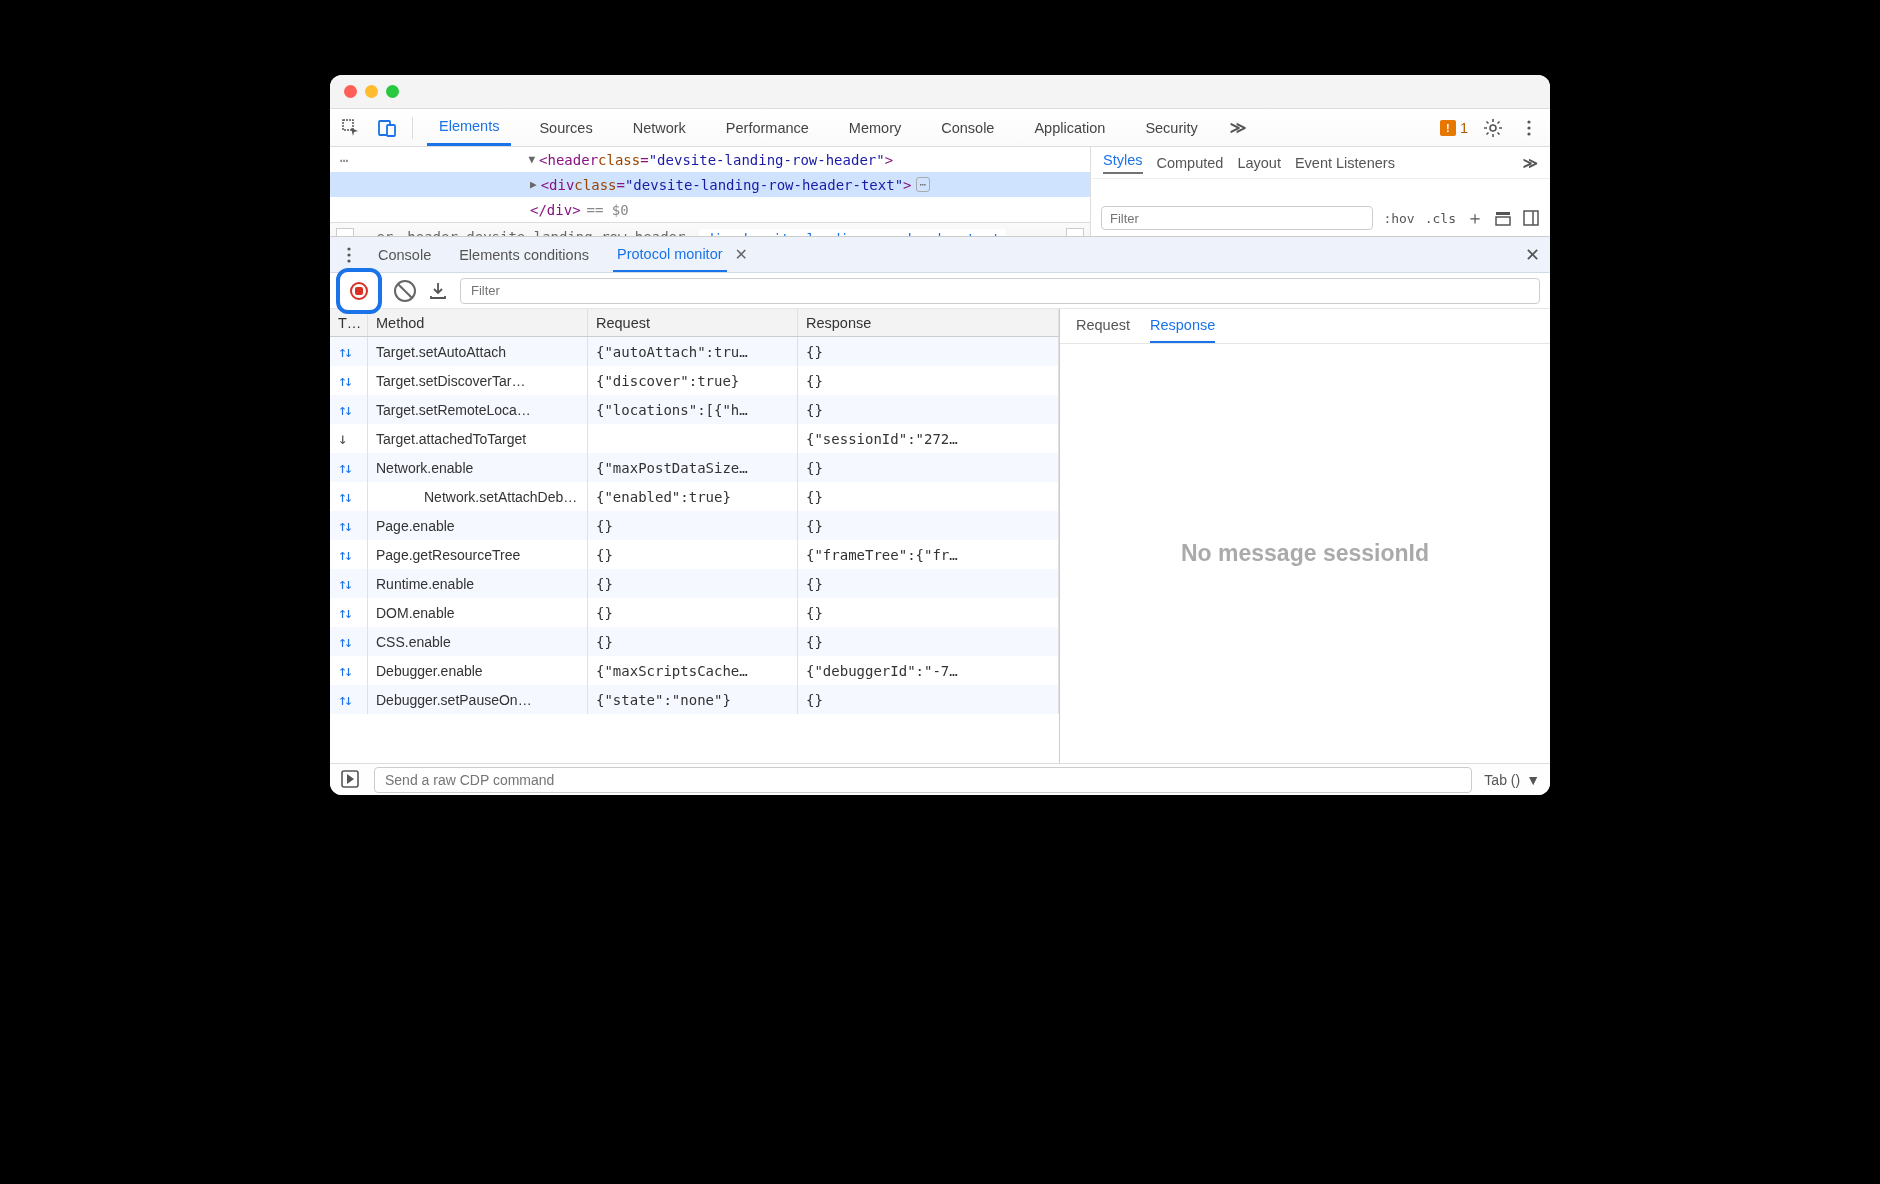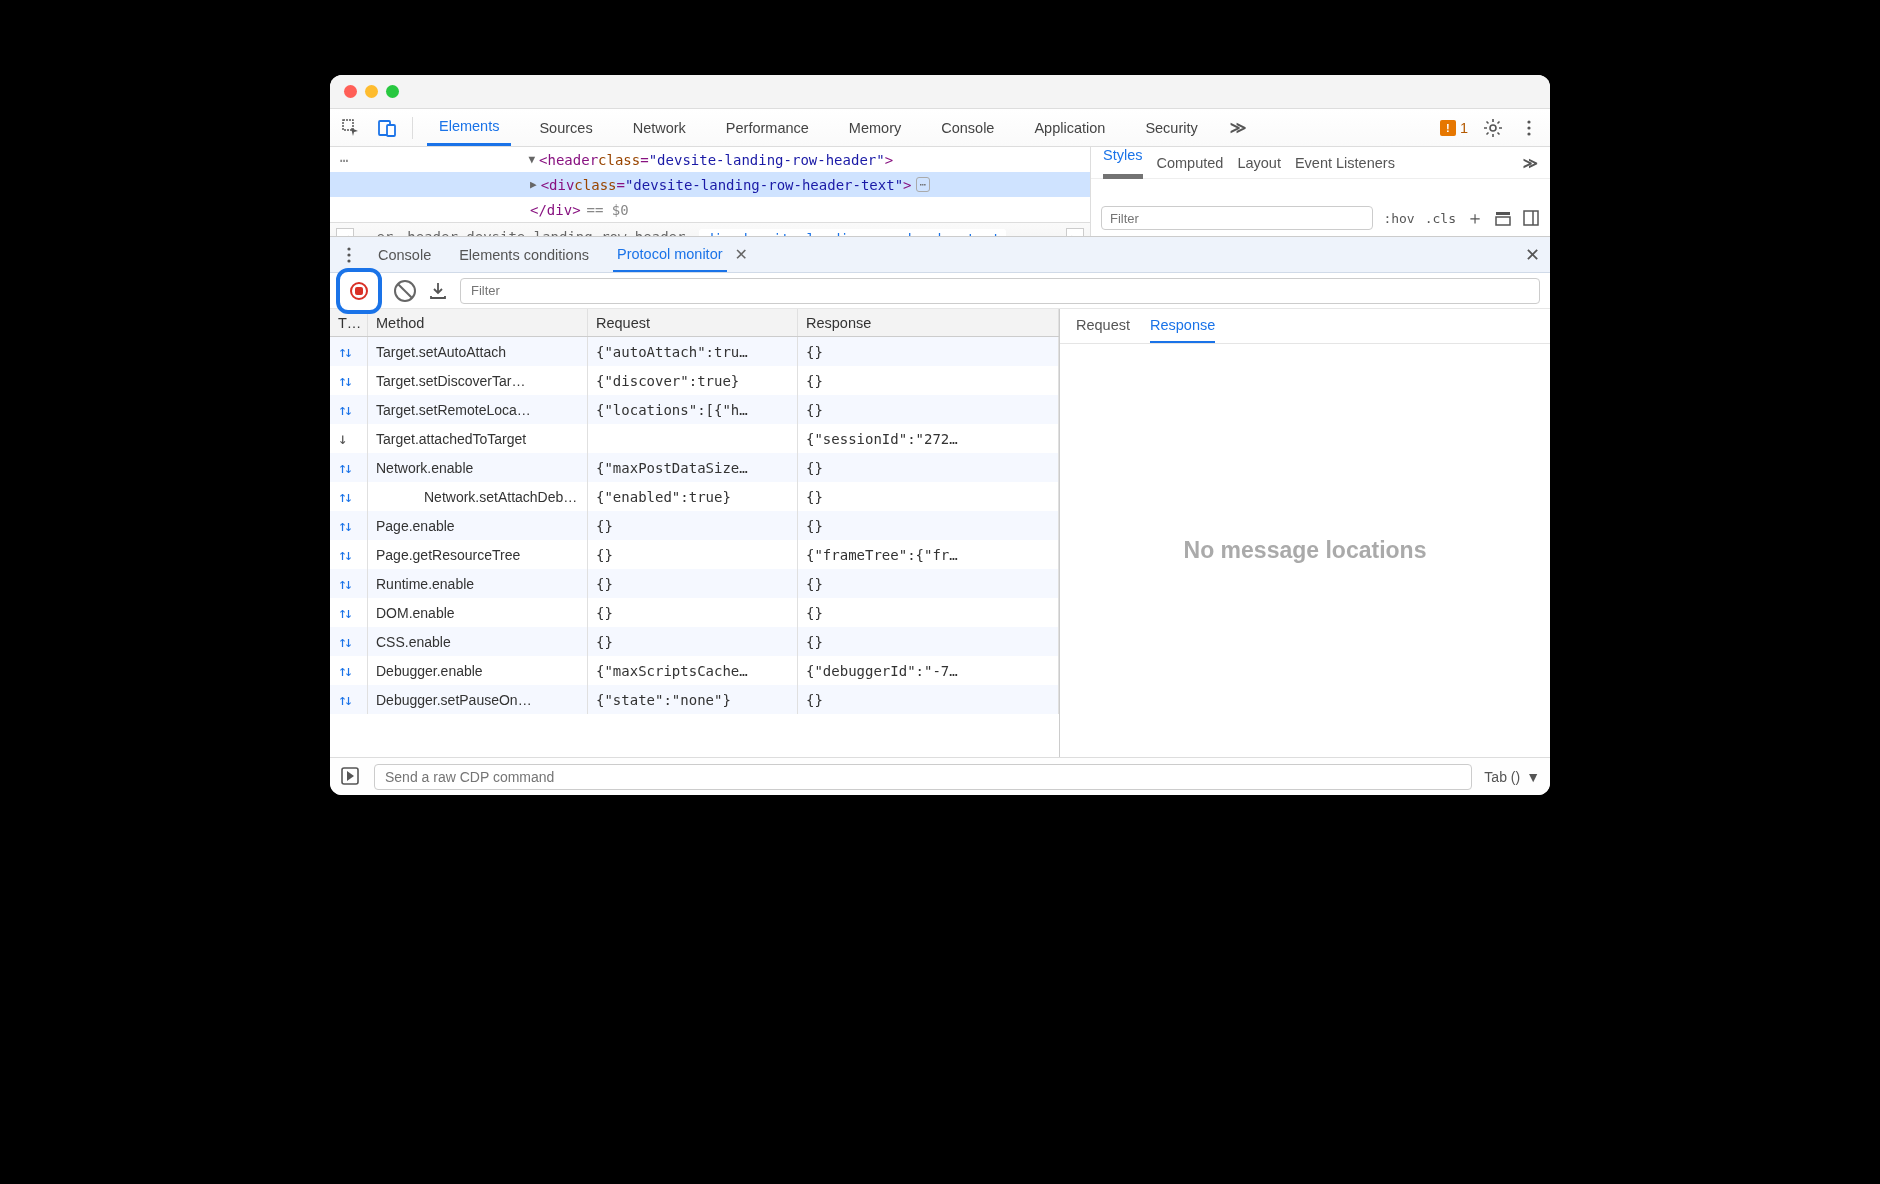--- a/index.html
+++ b/index.html
@@ -31,21 +31,21 @@
   .dom .val { color:#1a1aa6; }
   .dom .arrow { color:#666; margin-right:4px; font-size:11px; }
   .breadcrumb { height:32px; display:flex; align-items:center; padding:0 6px; gap:14px; background:linear-gradient(#fafafa,#f2f2f2); border-top:1px solid #ddd; font-family:"SF Mono",Menlo,monospace; font-size:14px; overflow:hidden; }
   .crumb { color:#666; }
   .crumb.sel { color:#1a73e8; background:#fff; padding:2px 6px; border-radius:3px; }
   .bcnav { width:18px;height:22px; display:flex;align-items:center;justify-content:center; color:#555; border:1px solid #ccc; background:#fff; font-size:11px;}
 
   .stylespane { width:460px; border-left:1px solid #ddd; display:flex; flex-direction:column; }
   .stabs { display:flex; gap:14px; padding:0 12px; height:32px; align-items:center; border-bottom:1px solid #eee; }
   .stab { color:#555; cursor:pointer; }
-  .stab.active { color:#1a73e8; border-bottom:5px solid #737373; padding-bottom:11px;}
+  .stab.active { color:#1a73e8; border-bottom:2px solid #737373; padding-bottom:4px;}
   .srow { display:flex; align-items:center; gap:10px; padding:6px 10px; }
   .sfilter { flex:1; height:24px; border:1px solid #ccc; border-radius:4px; padding:0 8px; font-size:13px; color:#888;}
   .sbtn { font-family:"SF Mono",Menlo,monospace; font-size:13px; color:#555; }
 
   .drawerhead { height:36px; background:#eef3fb; border-bottom:1px solid #d0dae8; display:flex; align-items:center; padding:0 10px; gap:16px; }
   .drawerhead .dtab { color:#555; cursor:pointer; padding:0 4px; height:100%; display:flex; align-items:center; }
   .drawerhead .dtab.active { color:#1a73e8; border-bottom:2.5px solid #1a73e8; font-weight:500; }
   .close-x { margin-left:auto; color:#555; font-size:18px; }
 
   .protoctrl { height:36px; display:flex; align-items:center; gap:12px; padding:0 10px; border-bottom:1px solid #e6e6e6; }
@@ -64,21 +64,21 @@
   .trow { height:29px; font-family:"SF Mono",Menlo,monospace; font-size:14px; }
   .trow:nth-child(odd) { background:#f5f8ff; }
   .trow:nth-child(even) { background:#fff; }
 
   .detail { width:490px; display:flex; flex-direction:column; background:#fff; }
   .detabs { display:flex; gap:20px; padding:8px 16px 0; border-bottom:1px solid #e5e5e5;}
   .detab { color:#555; padding-bottom:8px; cursor:pointer;}
   .detab.active { color:#1a73e8; border-bottom:2.5px solid #1a73e8; font-weight:500;}
   .nomsg { flex:1; display:flex; align-items:center; justify-content:center; color:#aaa; font-size:23px; font-weight:600;}
 
-  .cdprow { height:38px; display:flex; align-items:center; gap:12px; padding:14px 10px; border-top:1px solid #ddd; background:#fefefe;}
+  .cdprow { height:32px; display:flex; align-items:center; gap:12px; padding:14px 10px; border-top:1px solid #ddd; background:#fefefe;}
   .cdpicon { width:22px;height:22px; color:#555;}
   .cdpinput { flex:1; height:26px; border:1px solid #ccc; border-radius:4px; padding:0 10px; font-size:14px; }
   .tabhint { color:#555; font-size:14px; display:flex; align-items:center; gap:6px;}
 
   svg { display:block; }
 </style>
 </head>
 <body>
 
 <div class="win">
@@ -357,21 +357,21 @@
             <div>{"state":"none"}</div>
             <div>{}</div>
           </div>
         </div>
     </div>
     <div class="detail">
       <div class="detabs" id="detabs">
           <div class="detab">Request</div>
           <div class="detab active">Response</div>
         </div>
-      <div class="nomsg">No message locations</div>
+      <div class="nomsg">No message sessionId</div>
     </div>
   </div>
 
   <div class="cdprow">
     <div class="cdpicon">
       <svg width="20" height="20" viewBox="0 0 20 20">
           <rect x="2" y="2" width="16" height="16" rx="2" fill="none" stroke="#555" stroke-width="1.6"></rect>
           <path d="M7 5v10l7-5z" fill="#555"></path>
         </svg>
     </div>

